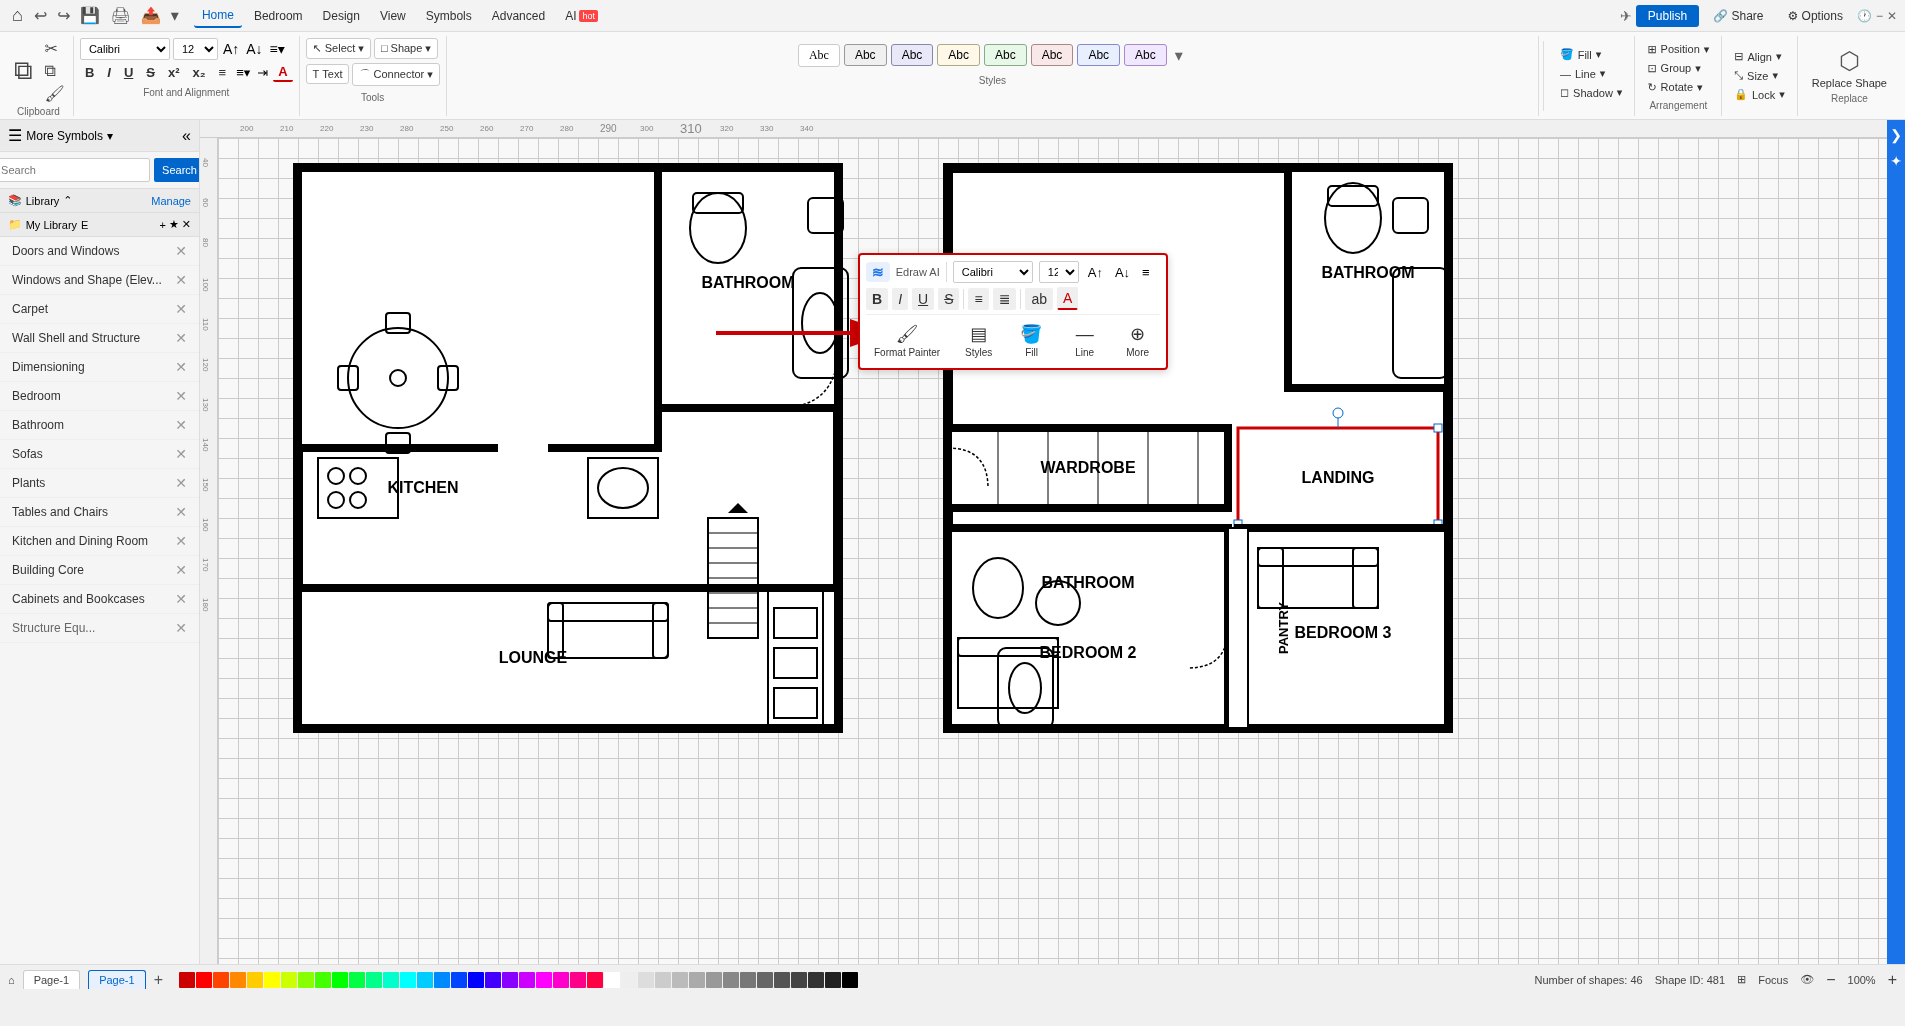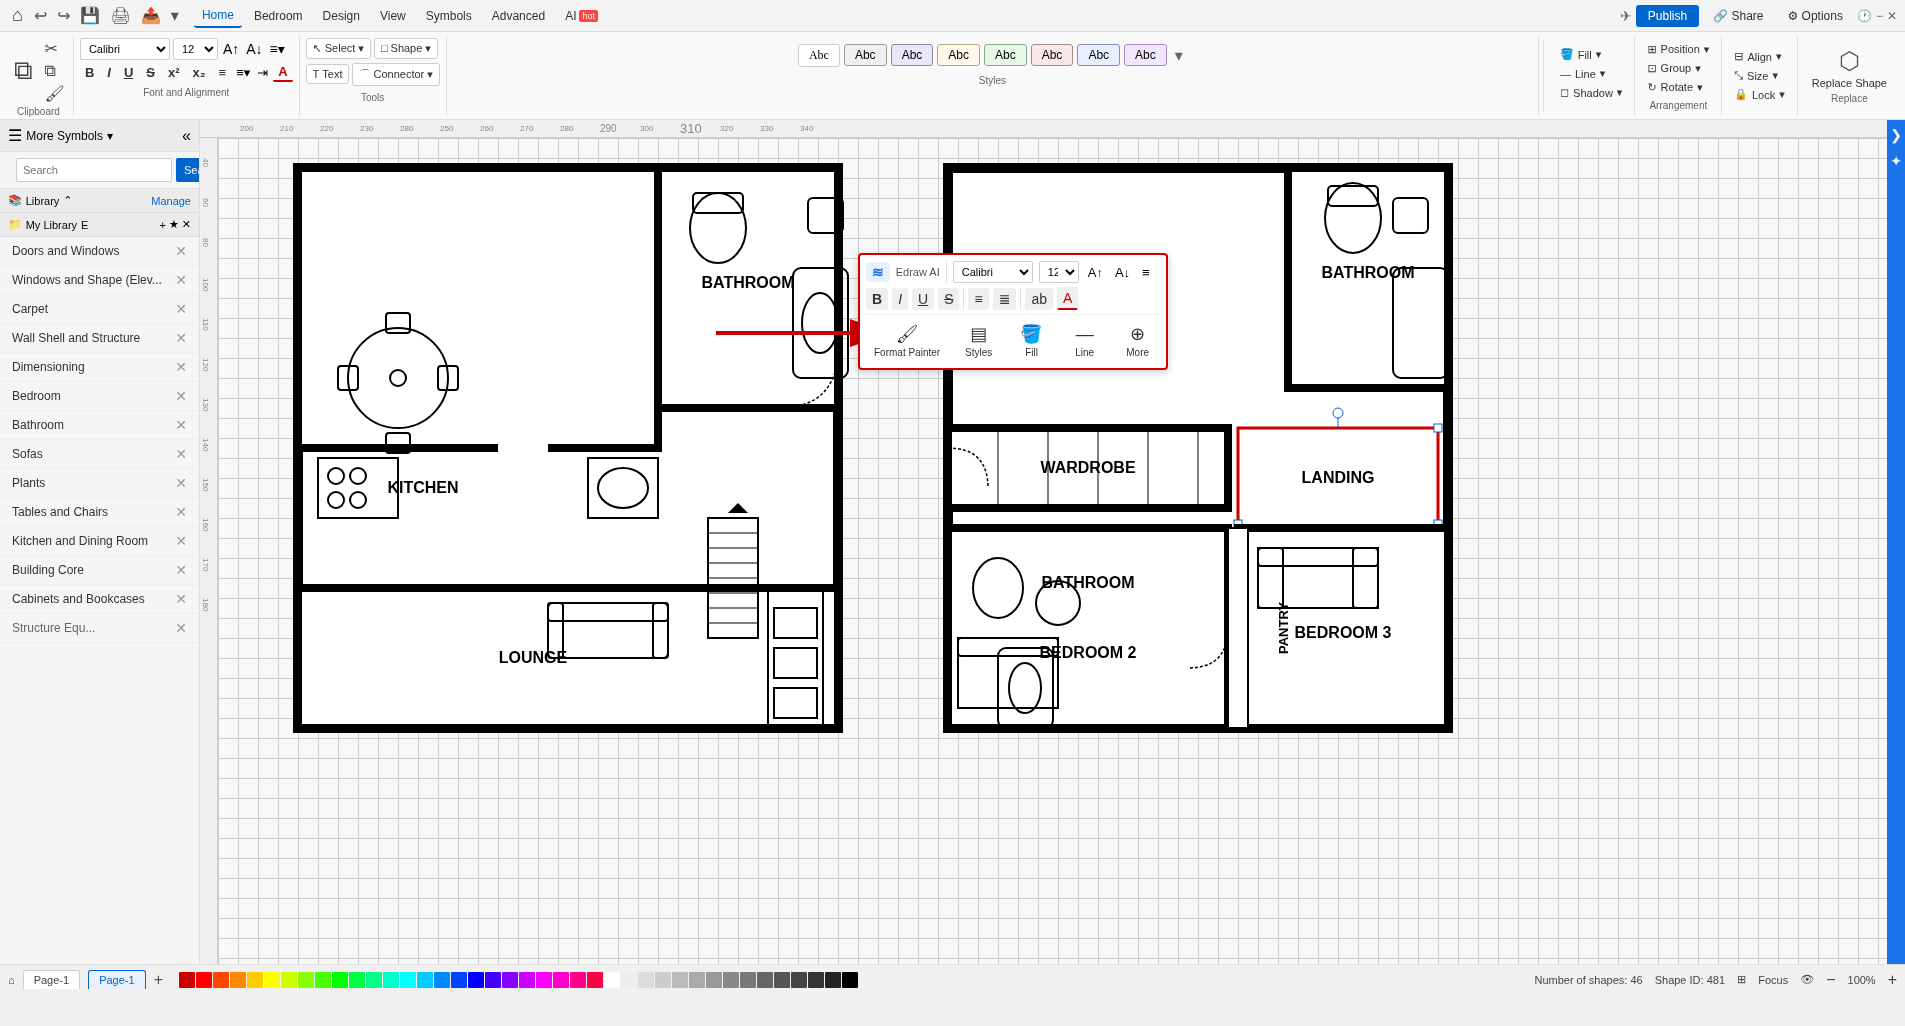--- a/index.html
+++ b/index.html
@@ -122,22 +122,23 @@
       justify-content: space-between;
       padding: 6px 8px;
       background: #ebebeb;
       border-bottom: 1px solid #ddd;
       font-size: 12px;
       font-weight: 500;
     }
     .sidebar-search {
       display: flex;
       gap: 4px;
-      padding: 6px 16px;
+      padding: 6px 8px;
       border-bottom: 1px solid #ddd;
+      justify-content: center;
     }
     .sidebar-search input {
       flex: 1;
       height: 24px;
       border: 1px solid #ccc;
       border-radius: 2px;
       padding: 0 6px;
       font-size: 11px;
     }
     .search-btn {

